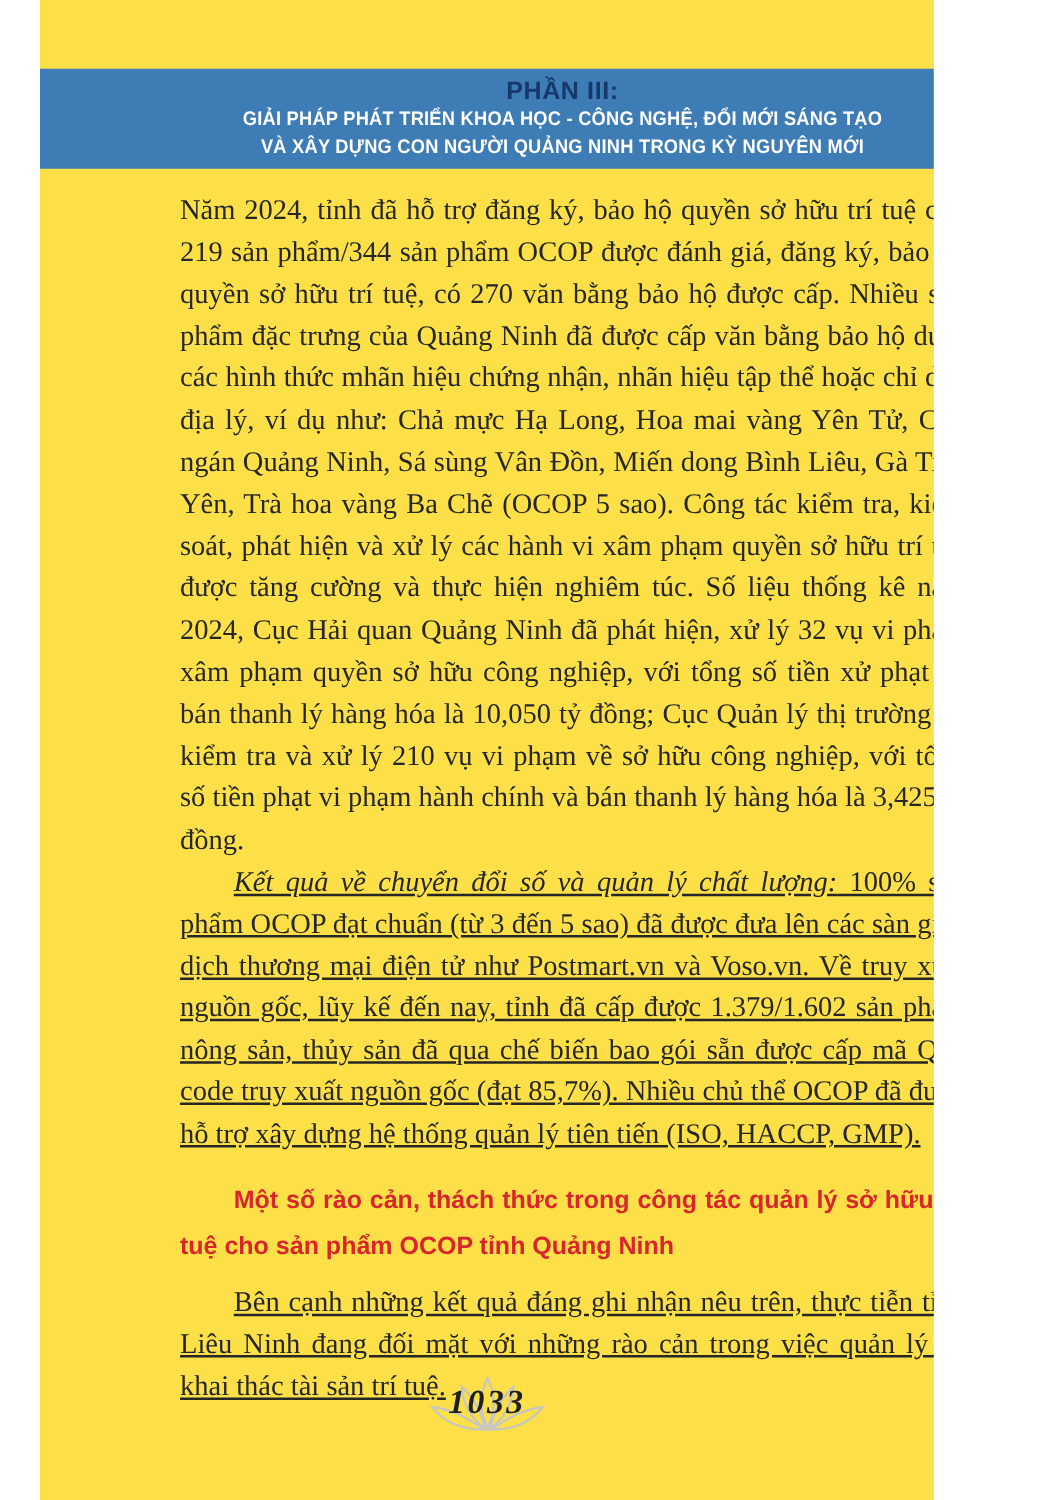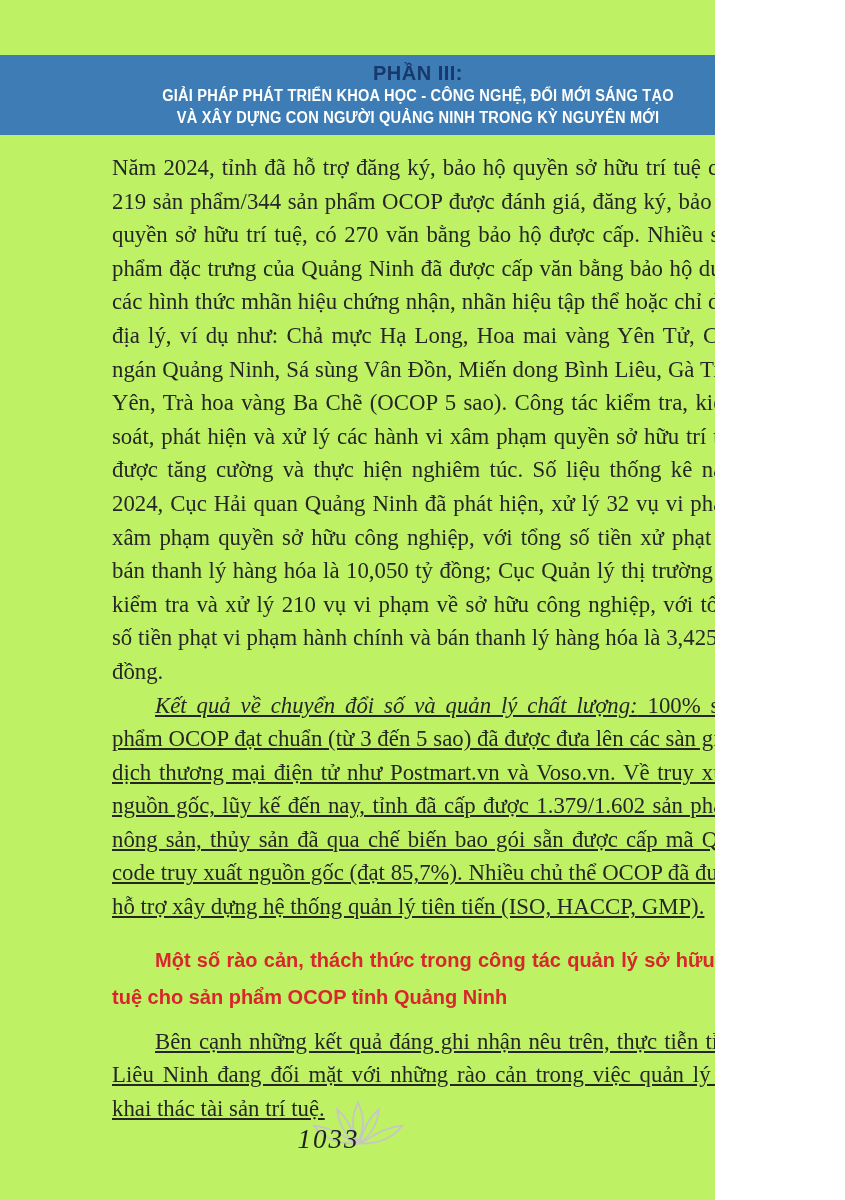--- a/index.html
+++ b/index.html
@@ -1,21 +1,22 @@
 <!DOCTYPE html>
 <html><head>
 <meta charset="utf-8">
 <style>
   html,body{margin:0;padding:0;}
   .page{
     position:relative;
     width:715px;height:1200px;
-    background:#bef264;
+    background:#fde047;
     overflow:hidden;
     font-family:"Liberation Serif", serif;
+    margin-left:32px;
   }
   .banner{
     position:absolute;
     left:0;top:55px;
     width:836px;height:80px;
     display:flex;flex-direction:column;
     align-items:center;justify-content:center;
     text-align:center;
     font-family:"Liberation Sans", sans-serif;
   }
@@ -56,25 +57,26 @@
     position:absolute;
     left:50%;top:1096px;
     transform:translateX(-50%);
     width:120px;height:72px;
   }
   .lotus{
     position:absolute;left:0;top:0;
   }
   .page-number{
     position:absolute;
-    left:0;top:28px;
+    left:0;top:10px;
     width:120px;
+    text-align:center;
     font-family:"Liberation Serif", serif;
     font-style:italic;
-    font-weight:normal;
+    font-weight:bold;
     font-size:27px;
     letter-spacing:2px;
     color:#1f1f1f;
   }
 </style>
 </head>
 <body>
 
 <div class="page">
 

